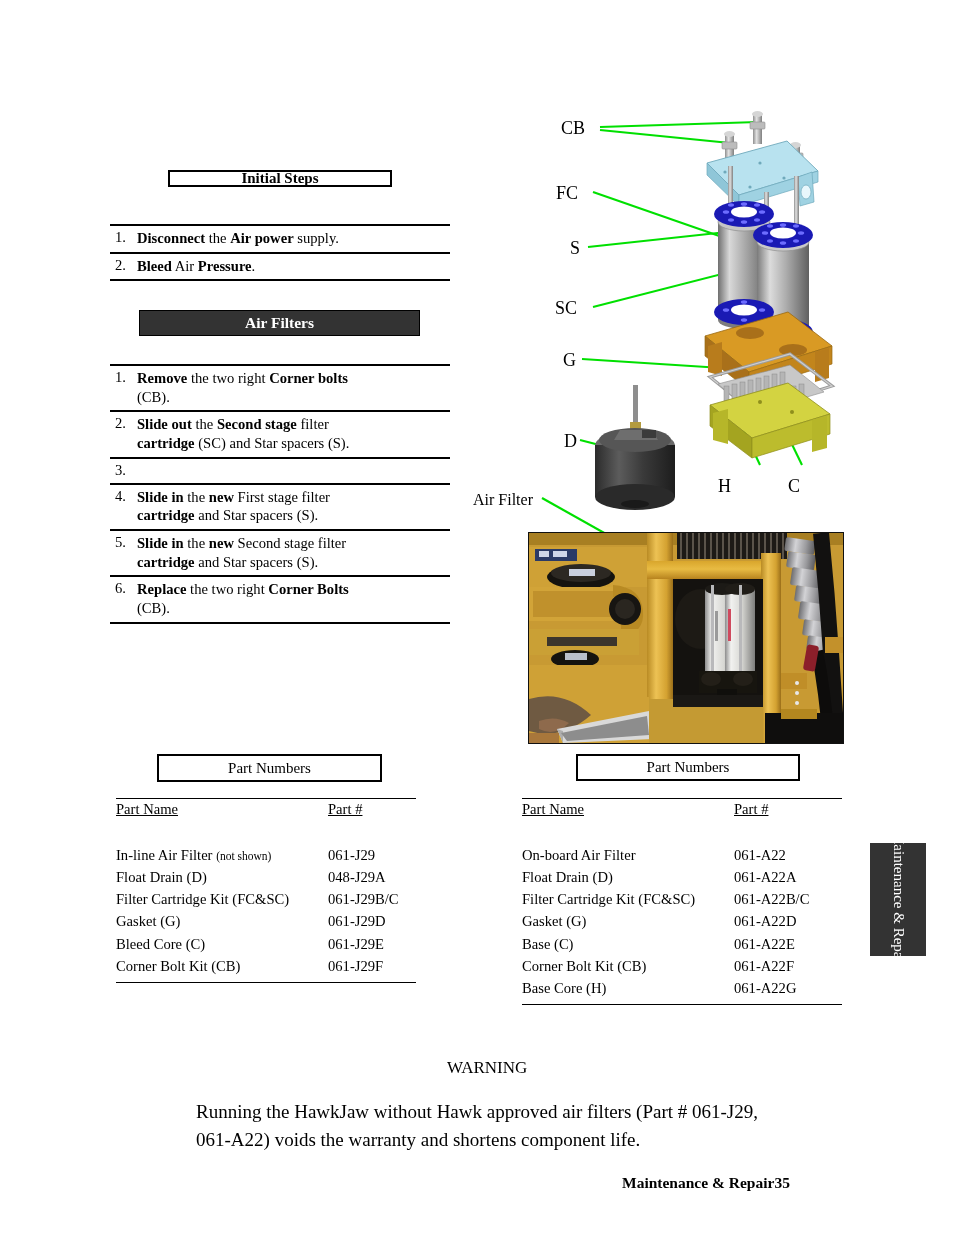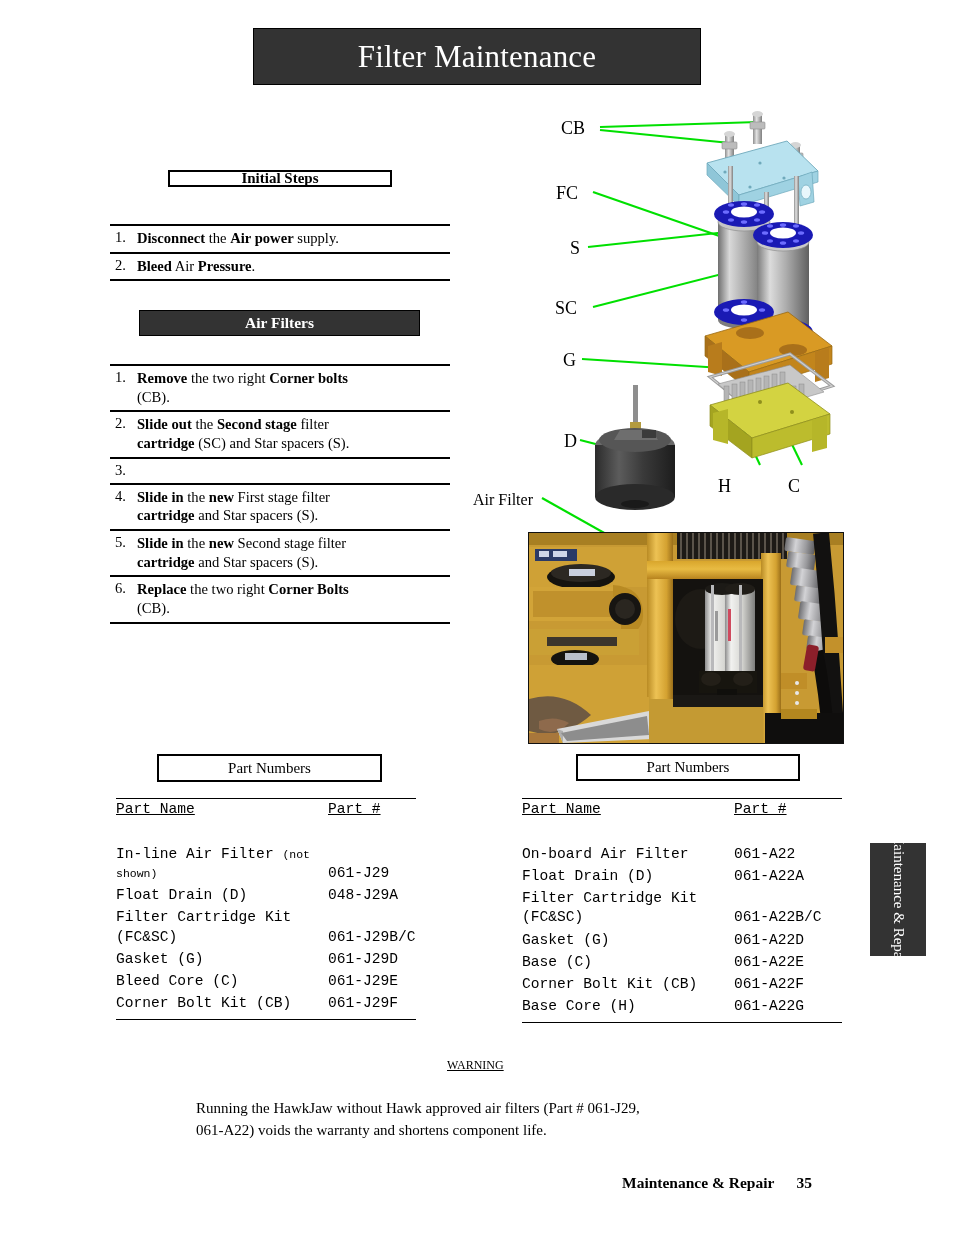--- a/index.html
+++ b/index.html
@@ -68,53 +68,52 @@
     width: 27px;
     flex: 0 0 27px;
     text-align: left;
     padding-left: 5px;
     box-sizing: border-box;
   }
   .step-text { flex: 1 1 auto; line-height: 1.28; }
   .step-text b { font-weight: bold; }
 
   
-  .parts-table { font-size: 14.6px; font-family: Liberation Mono, monospace; }
+  .parts-table { font-size: 14.6px; }
   .pt-head {
     display: flex;
     border-top: 1.6px solid #000;
     padding-top: 2px;
   }
   .pt-head .c1, .pt-head .c2 {
     text-decoration: underline;
   }
   .pt-row { display: flex; align-items: flex-end; }
   .pt-row .c1, .pt-head .c1 { flex: 0 0 212px; }
   .pt-row .c2, .pt-head .c2 { flex: 1 1 auto; }
   .pt-body { padding-top: 26px; }
   .pt-row { padding: 1.5px 0; line-height: 1.32; }
   .pt-foot { border-top: 1.6px solid #000; margin-top: 4px; }
   .small-note { font-size: 11.5px; }
 
   
   #warning-title {
-    text-decoration: underline;
-    font-size: 12px;
+    font-size: 17px;
   }
   #warning-text {
-    font-size: 15px;
+    font-size: 19px;
     line-height: 1.45;
   }
 
   
   #footer {
     font-size: 15.5px;
     font-weight: bold;
   }
-  #footer .page-no { margin-left: 22px; }
+  #footer .page-no { }
 
   
   #side-tab {
     left: 870px; top: 843px; width: 56px; height: 113px;
     background: #333333;
     color: #fff;
     font-size: 15px;
     display: flex; align-items: center; justify-content: center;
   }
   #side-tab .vtext {
@@ -140,23 +139,20 @@
   .dlabel {
     font-size: 18px;
     line-height: 1;
   }
 </style>
 </head>
 <body>
 
 <div id="page">
 
-  <div class="abs" id="title-bar">
-    <span class="title-text">Filter Maintenance</span>
-  </div>
 
 
   <div class="abs box-label bold" style="left:168px; top:170px; width:224px; height:17px;">
     <span>Initial Steps</span>
   </div>
 
   <div class="abs step-list" style="left:110px; top:224px; width:340px;">
     <div class="step-row">
       <span class="step-num">1.</span>
       <span class="step-text"><b>Disconnect</b> the <b>Air power</b> supply.</span>

